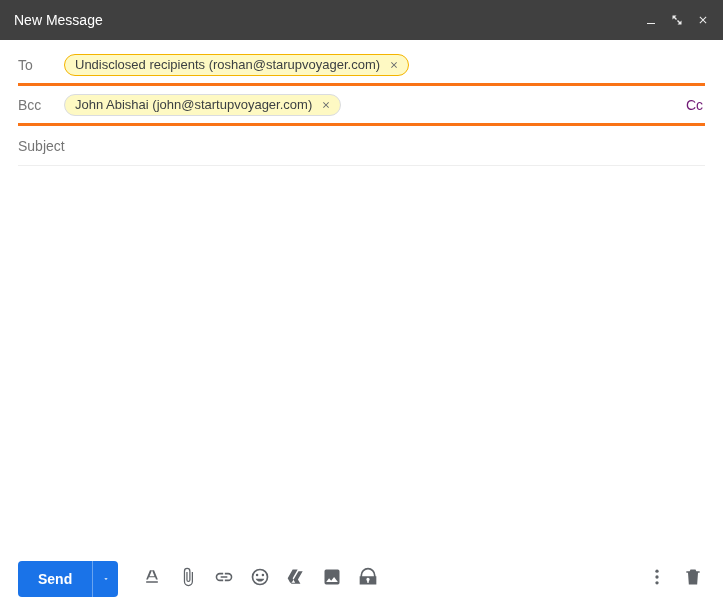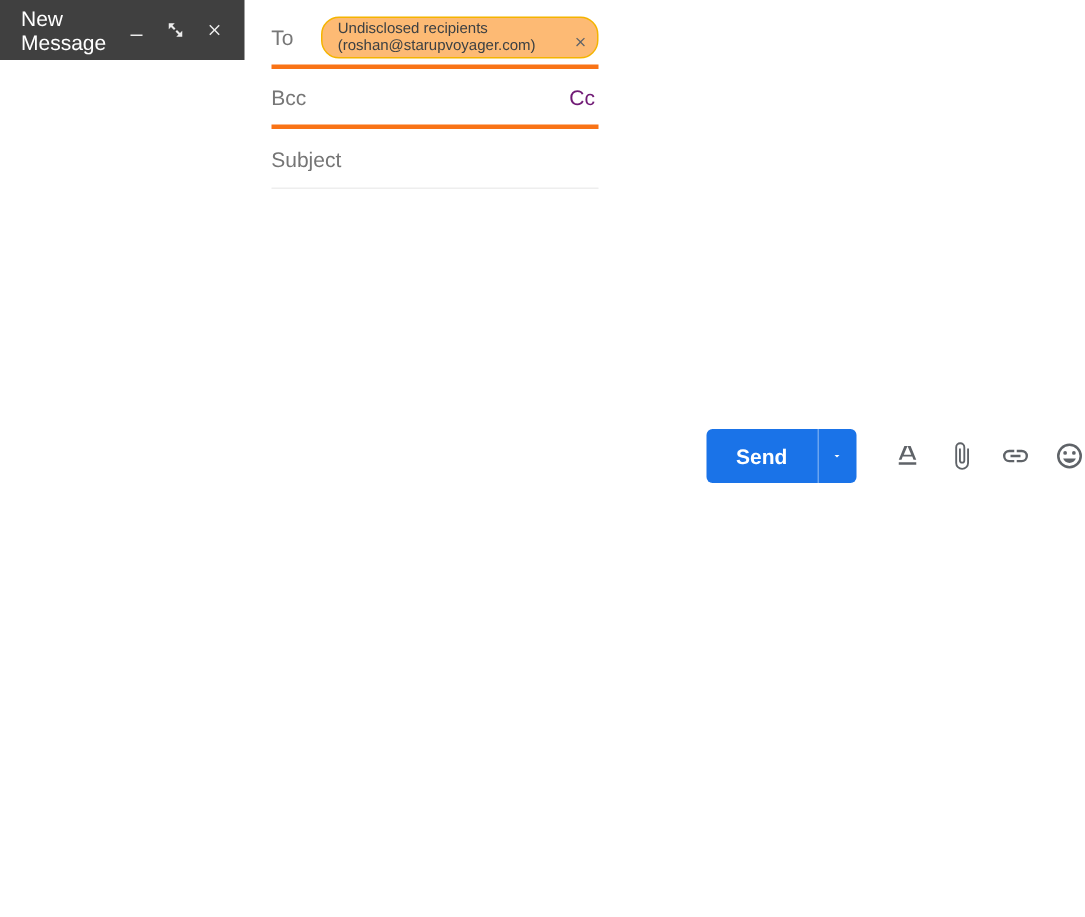--- a/index.html
+++ b/index.html
@@ -9,21 +9,21 @@
     color: #202124;
     background: #fff;
     width: 723px;
     height: 611px;
     overflow: hidden;
   }
   .compose {
     width: 723px;
     height: 611px;
     display: flex;
-    flex-direction: row;
+    flex-direction: column;
     box-shadow: 0 0 8px rgba(0,0,0,.2);
   }
   .header {
     background: #404040;
     color: #fff;
     display: flex;
     align-items: center;
     padding: 8px 14px;
     height: 40px;
   }
@@ -34,27 +34,27 @@
   .row {
     display: flex;
     align-items: center;
     min-height: 40px;
     border-bottom: 3px solid #f97316;
     gap: 10px;
   }
   .row .lbl { color: #777; width: 36px; font-size: 14px; }
   .chip {
     display: inline-flex;
-    align-items: flex-end;
+    align-items: center;
     border: 1px solid #dadce0;
     border-radius: 12px;
     padding: 2px 6px 2px 10px;
-    font-size: 10px;
+    font-size: 13px;
     color: #3c4043;
-    background: #fdba74;
+    background: #fef9c3;
     gap: 6px;
     cursor: default;
   }
   .chip.highlight { border: 1.5px solid #f4b400; }
   .chip .x {
     width: 16px; height: 16px;
     display:flex;align-items:center;justify-content:center;
     cursor:pointer;
   }
   .chip .x svg { width:10px;height:10px;fill:#5f6368; }
@@ -76,21 +76,20 @@
   }
   .body-area {
     flex: 1;
     padding: 12px 18px;
     outline: none;
     font-size: 14px;
     color: #202124;
   }
   .toolbar {
     display: flex;
-    align-items: center;
     padding: 10px 14px 14px 18px;
     gap: 4px;
   }
   .send-btn {
     display: flex;
     align-items: center;
     background: #1a73e8;
     color: #fff;
     border-radius: 4px;
     font-size: 14px;
@@ -144,20 +143,28 @@
         <span class="x">
           <svg viewBox="0 0 24 24">
               <path d="M19 6.41 17.59 5 12 10.59 6.41 5 5 6.41 10.59 12 5 17.59 6.41 19 12 13.41 17.59 19 19 17.59 13.41 12z"></path>
             </svg>
         </span>
       </span>
     </div>
 
     <div class="row">
       <span class="lbl">Bcc</span>
+      <span class="chip">
+        <span>John Abishai (john@startupvoyager.com)</span>
+        <span class="x">
+          <svg viewBox="0 0 24 24">
+              <path d="M19 6.41 17.59 5 12 10.59 6.41 5 5 6.41 10.59 12 5 17.59 6.41 19 12 13.41 17.59 19 19 17.59 13.41 12z"></path>
+            </svg>
+        </span>
+      </span>
       <span class="cc-link">Cc</span>
     </div>
 
     <div class="row subject-row">
       <input class="subject-input" placeholder="Subject" style="">
     </div>
   </div>
 
   <div class="body-area" contenteditable="true" style=""></div>
 

